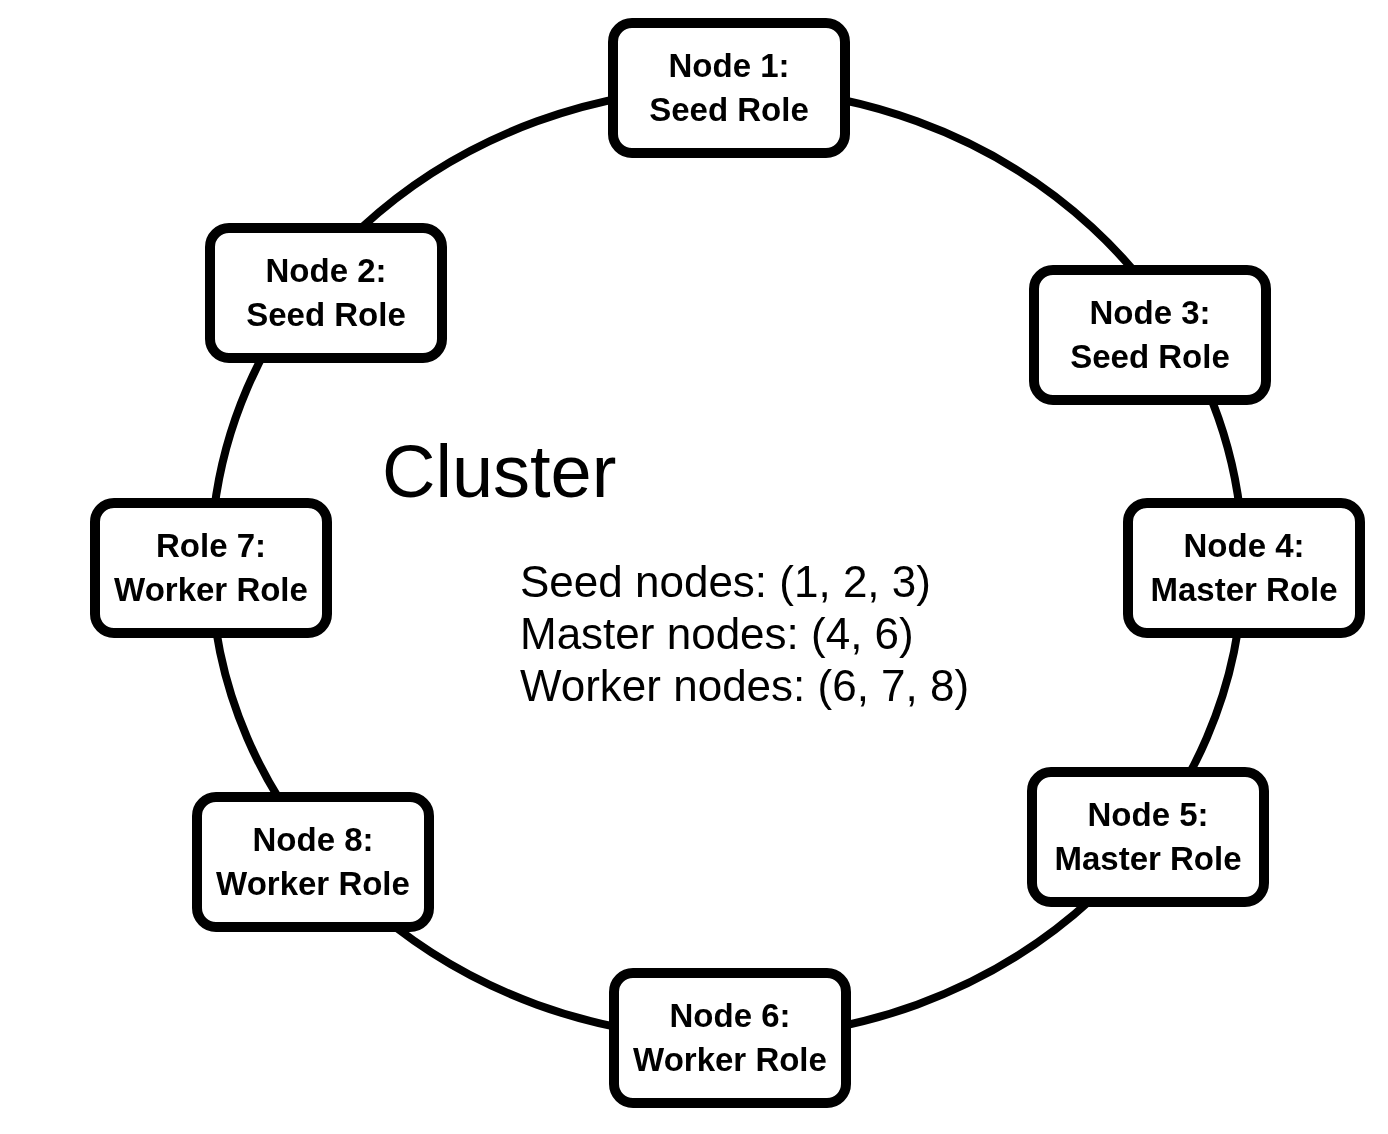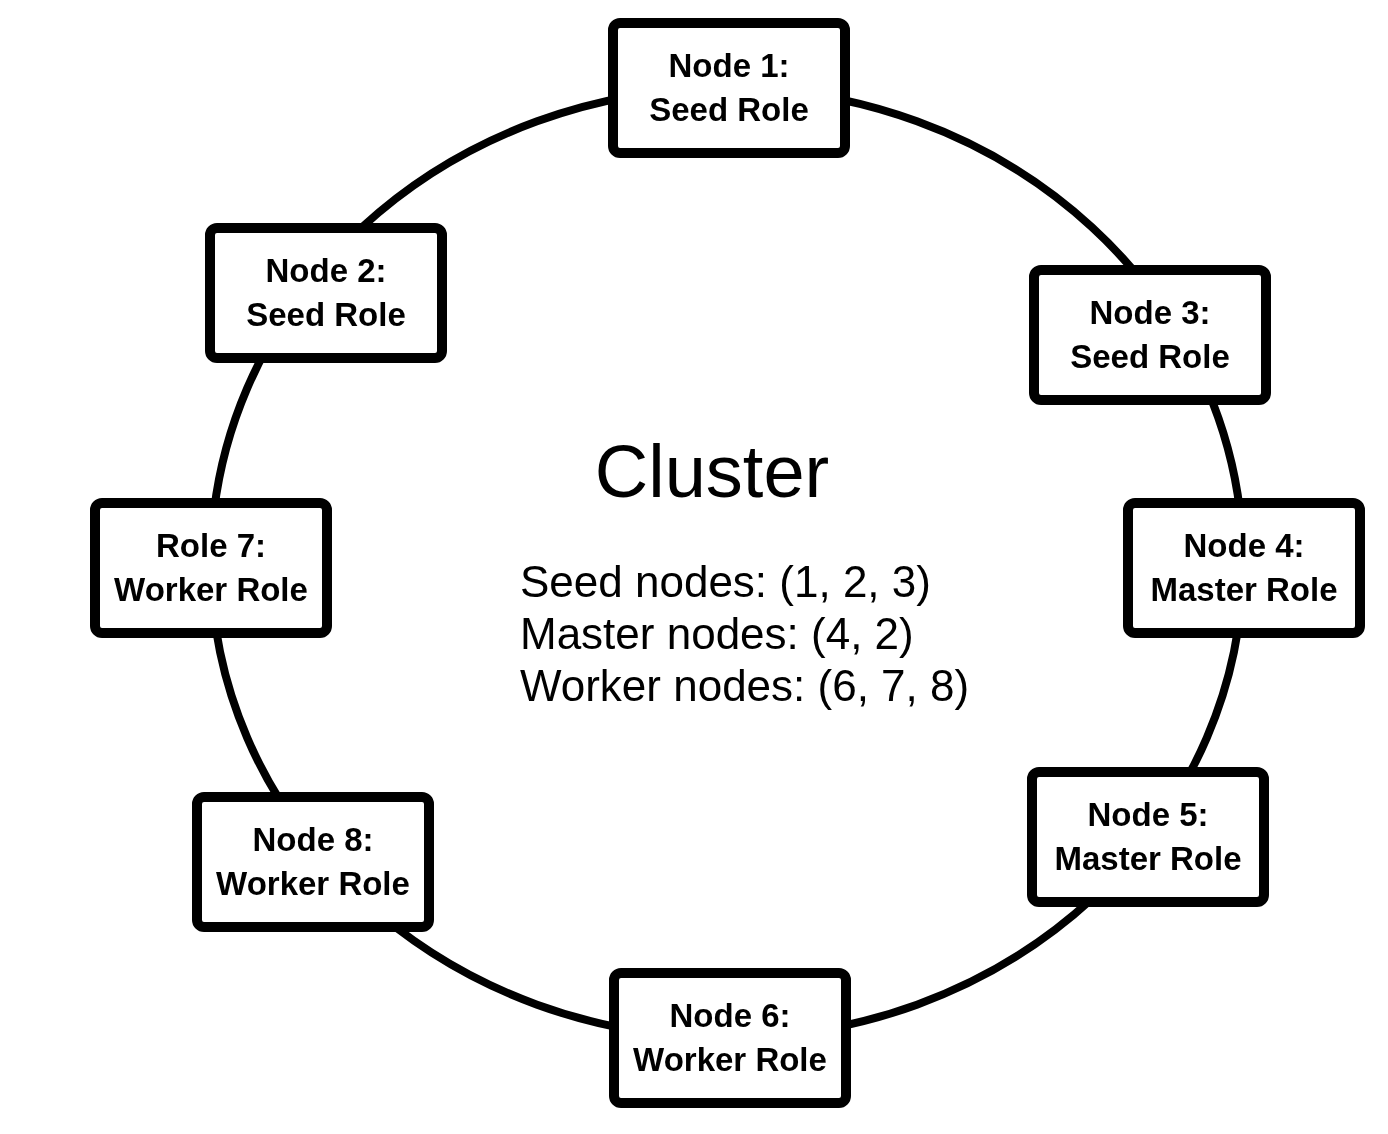--- a/index.html
+++ b/index.html
@@ -23,21 +23,21 @@
     width: 1388px;
     height: 1134px;
   }
   .node {
     position: absolute;
     width: 242px;
     height: 140px;
     box-sizing: border-box;
     background: #ffffff;
     border: 10px solid #000000;
-    border-radius: 12px;
+    border-radius: 24px;
     display: flex;
     flex-direction: column;
     align-items: center;
     justify-content: center;
     text-align: center;
     font-weight: bold;
     font-size: 33px;
     line-height: 44px;
     white-space: nowrap;
   }
@@ -45,24 +45,24 @@
   .node-2 { left: 175px;  top: 223px; margin-left: 30px; }
   .node-3 { left: 1029px; top: 222px; margin-top: 43px; }
   .node-4 { left: 1123px; top: 498px; }
   .node-5 { left: 1027px; top: 767px; }
   .node-6 { left: 609px;  top: 968px; }
   .node-7 { left: 90px;   top: 498px; }
   .node-8 { left: 192px;  top: 792px; }
 
   .center-title {
     position: absolute;
-    left: 362px;
+    left: 382px;
     top: 432px;
     width: 700px;
-    text-align: center;
+    text-align: left;
     font-size: 74px;
     line-height: 80px;
     font-weight: 400;
   }
   .center-list {
     position: absolute;
     left: 520px;
     top: 556px;
     text-align: left;
     font-size: 44px;
@@ -117,17 +117,17 @@
 
   <div class="node node-8">
     <span>Node 8:</span>
     <span>Worker Role</span>
   </div>
 
   <div class="center-title">Cluster</div>
 
   <div class="center-list">
     <div>Seed nodes: (1, 2, 3)</div>
-    <div>Master nodes: (4, 2)</div>
+    <div>Master nodes: (4, 6)</div>
     <div>Worker nodes: (6, 7, 8)</div>
   </div>
 
 </div>
 
 </body></html>

